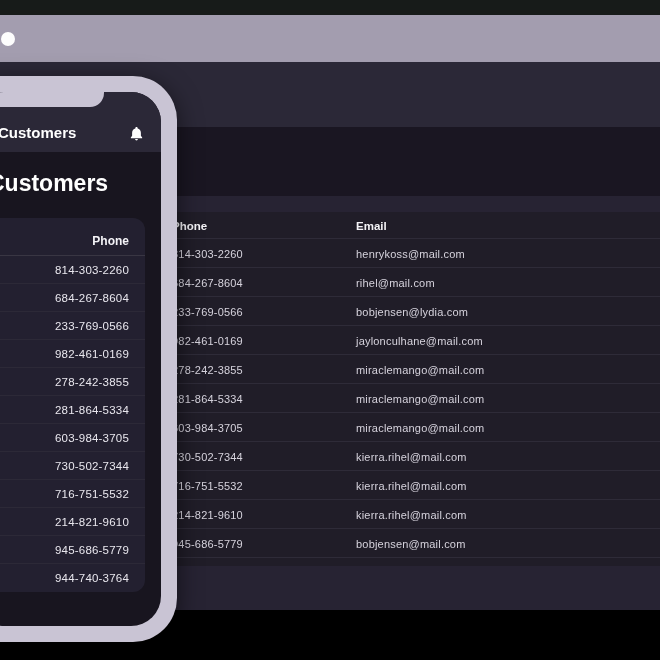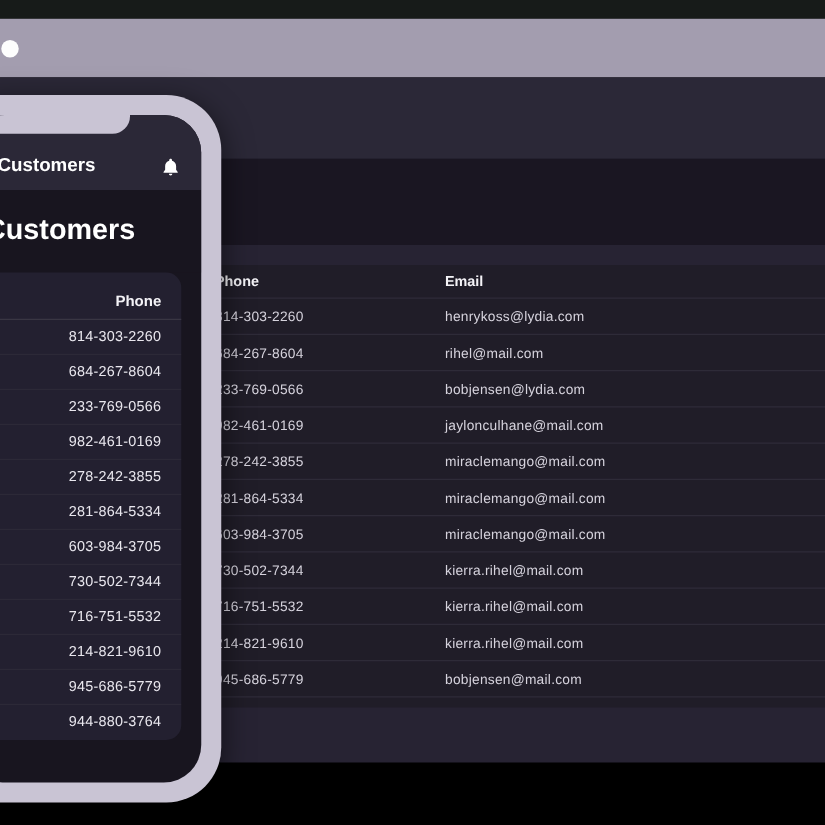--- a/index.html
+++ b/index.html
@@ -63,21 +63,21 @@
 
     <div class="dw-card">
       <div class="dw-row head">
         <div class="dw-col-phone"><span>Phone</span></div>
         <div class="dw-col-email"><span>Email</span></div>
       </div>
       <div>
 
           <div class="dw-row">
             <div class="dw-col-phone"><span class="dw-cell">814-303-2260</span></div>
-            <div class="dw-col-email"><span class="dw-cell">henrykoss@lydia.com</span></div>
+            <div class="dw-col-email"><span class="dw-cell">henrykoss@mail.com</span></div>
           </div>
 
           <div class="dw-row">
             <div class="dw-col-phone"><span class="dw-cell">684-267-8604</span></div>
             <div class="dw-col-email"><span class="dw-cell">rihel@mail.com</span></div>
           </div>
 
           <div class="dw-row">
             <div class="dw-col-phone"><span class="dw-cell">233-769-0566</span></div>
             <div class="dw-col-email"><span class="dw-cell">bobjensen@lydia.com</span></div>
@@ -199,20 +199,20 @@
               <span class="p-cell">214-821-9610</span>
             </div>
 
             <div class="p-row">
 
               <span class="p-cell">945-686-5779</span>
             </div>
 
             <div class="p-row">
 
-              <span class="p-cell">944-880-3764</span>
+              <span class="p-cell">944-740-3764</span>
             </div>
           </div>
       </div>
     </div>
   </div>
 
 </div>
 
 </body></html>

